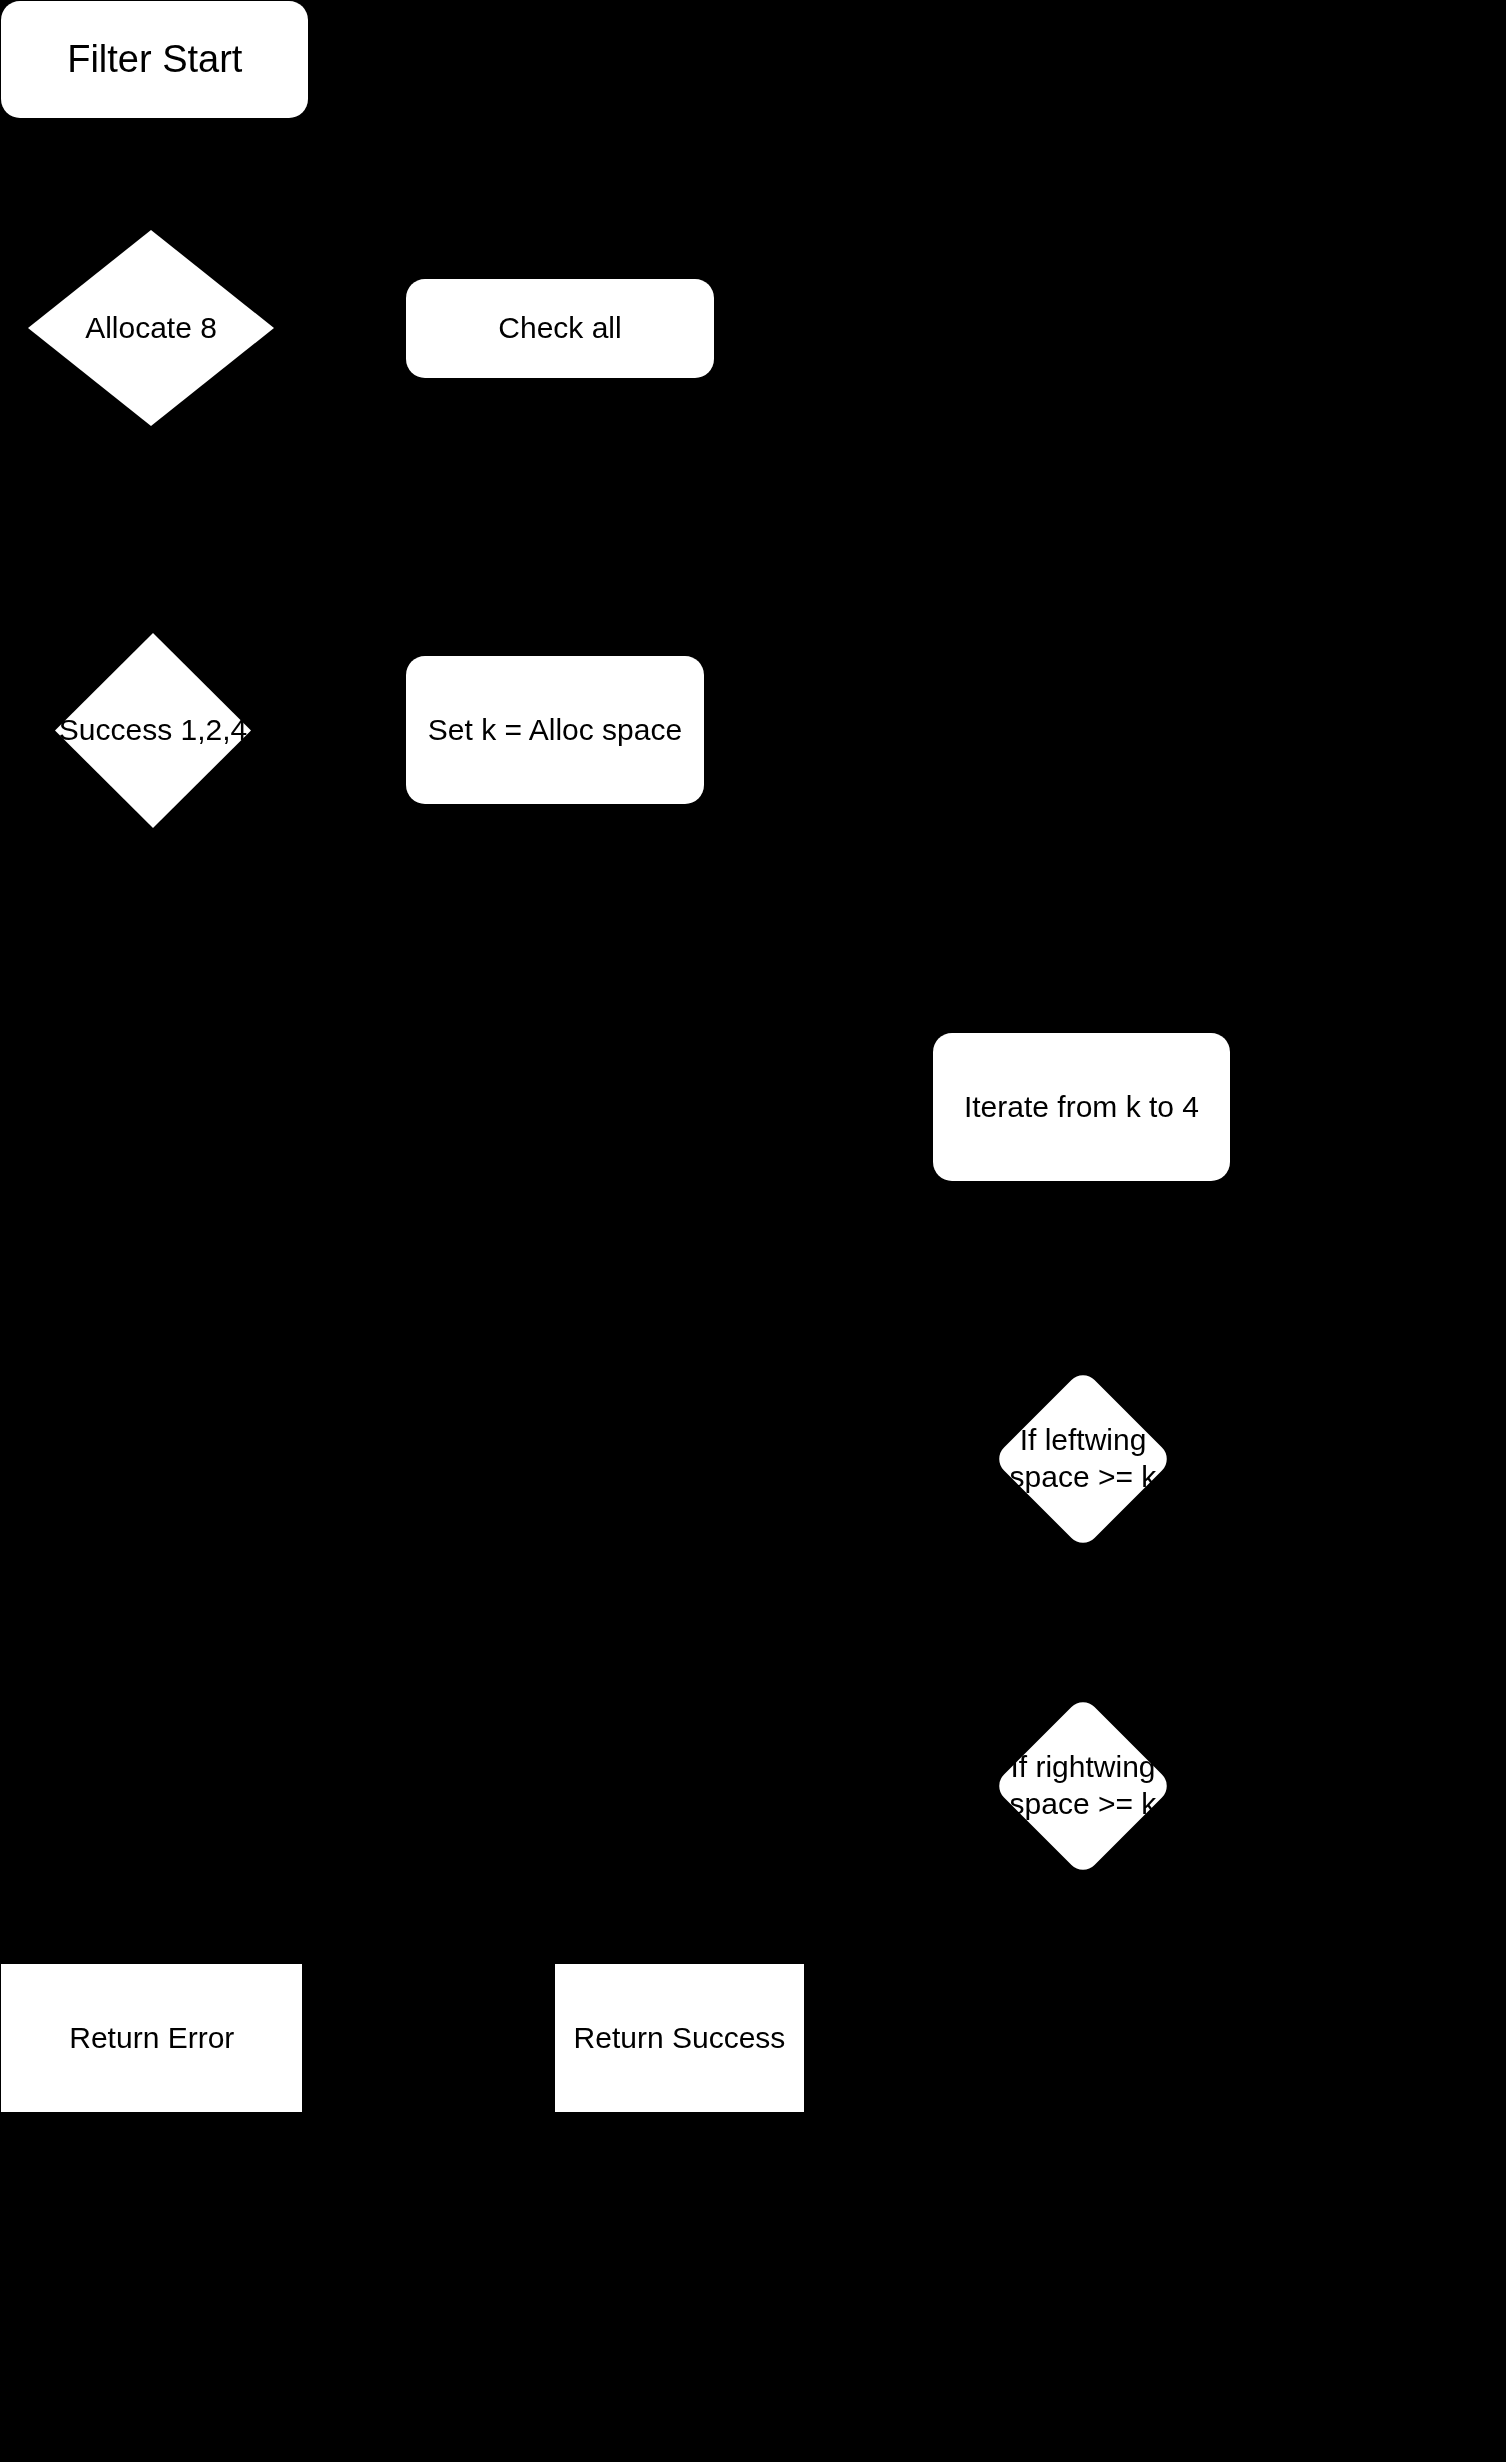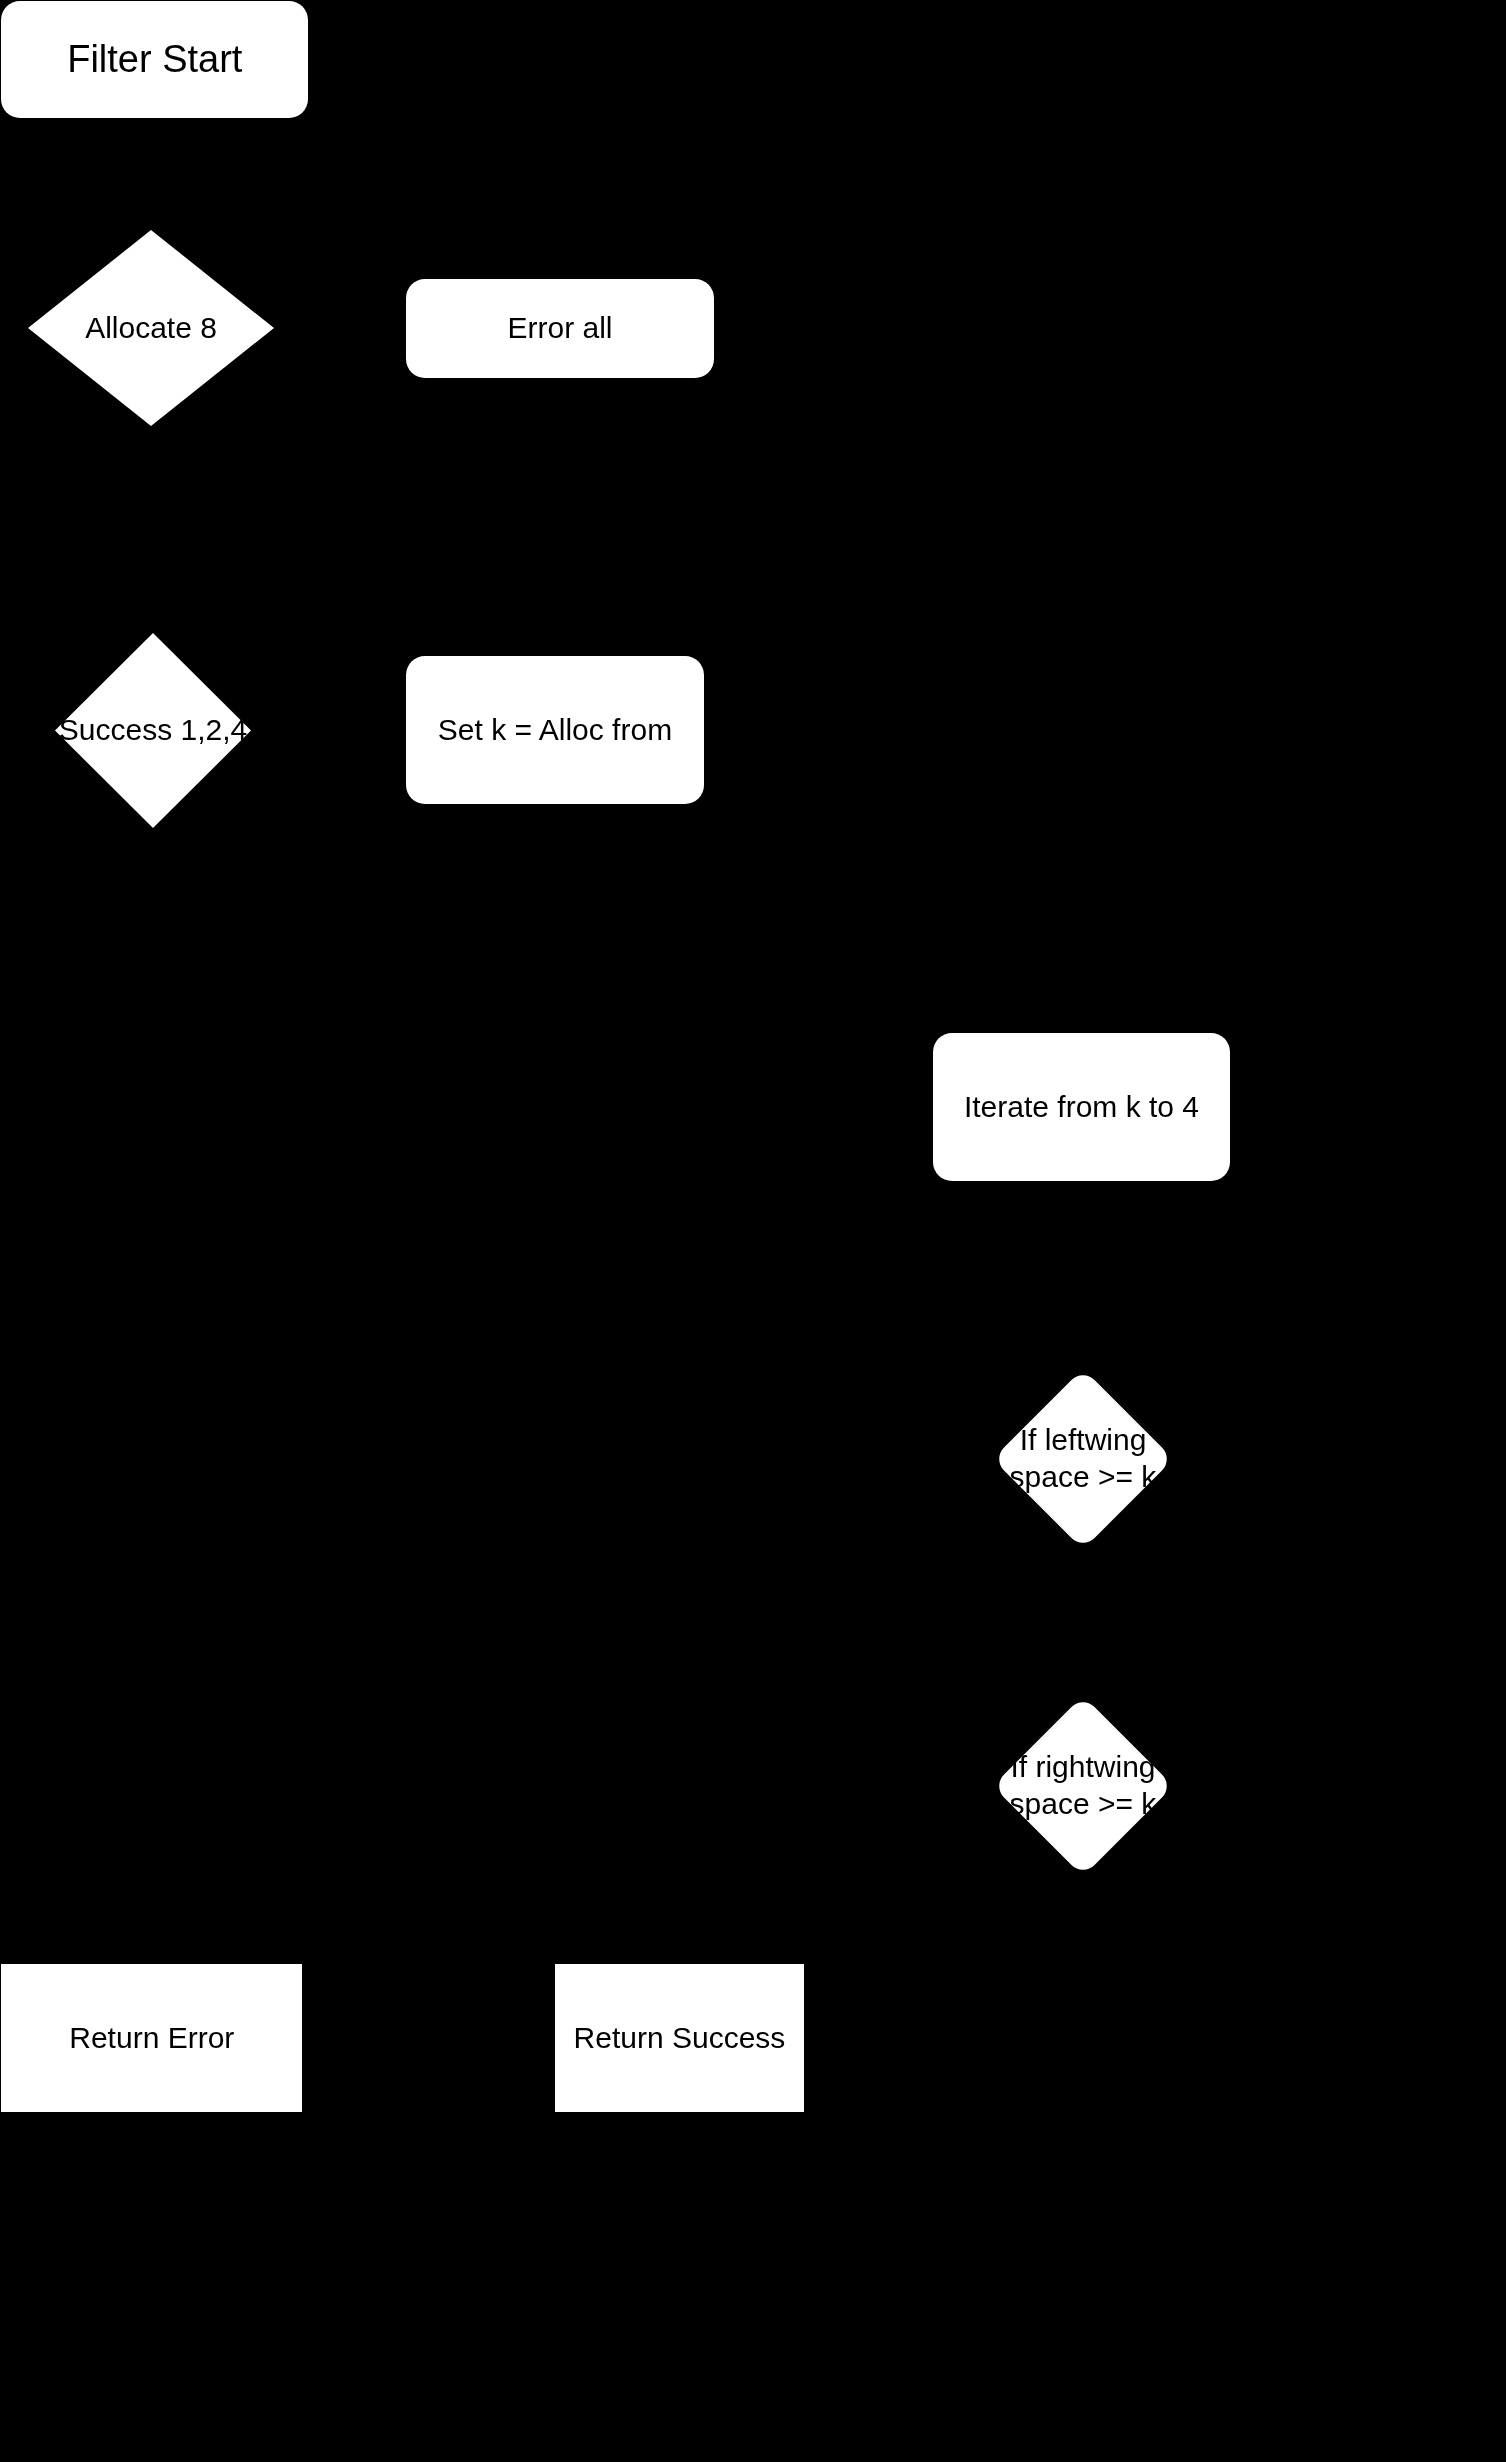--- a/index.html
+++ b/index.html
@@ -78,30 +78,30 @@
   <div class="node shape-roundrect" style="left:1.3px; top:1.3px; width:307px; height:117px; font-size:38px;">
     <span class="label">Filter Start</span>
   </div>
 
   <div class="node shape-diamond" style="left:28px; top:230px; width:246px; height:196px; font-size:30px;">
     <span class="dia-fill"></span>
     <span class="label">Allocate 8</span>
   </div>
 
   <div class="node shape-roundrect" style="left:406px; top:279px; width:308px; height:99px; font-size:30px;">
-    <span class="label">Error all</span>
+    <span class="label">Check all</span>
   </div>
 
   <div class="node shape-diamond" style="left:55px; top:633px; width:196px; height:195px; font-size:30px;">
     <span class="dia-fill"></span>
     <span class="label">Success 1,2,4</span>
   </div>
 
   <div class="node shape-roundrect" style="left:406px; top:656px; width:298px; height:148px; font-size:30px;">
-    <span class="label">Set k = Alloc from</span>
+    <span class="label">Set k = Alloc space</span>
   </div>
 
   <div class="node shape-roundrect" style="left:933px; top:1033px; width:297px; height:148px; font-size:30px;">
     <span class="label">Iterate from k to 4</span>
   </div>
 
   <div class="node shape-diamond-soft" style="left:992px; top:1369px; width:182px; height:179px; font-size:30px;">
     <span class="dia-soft-fill" style="width:128px; height:128px;"></span>
     <span class="label label-2line"><span>If leftwing</span><br><span>space &gt;= k</span></span>
   </div>

